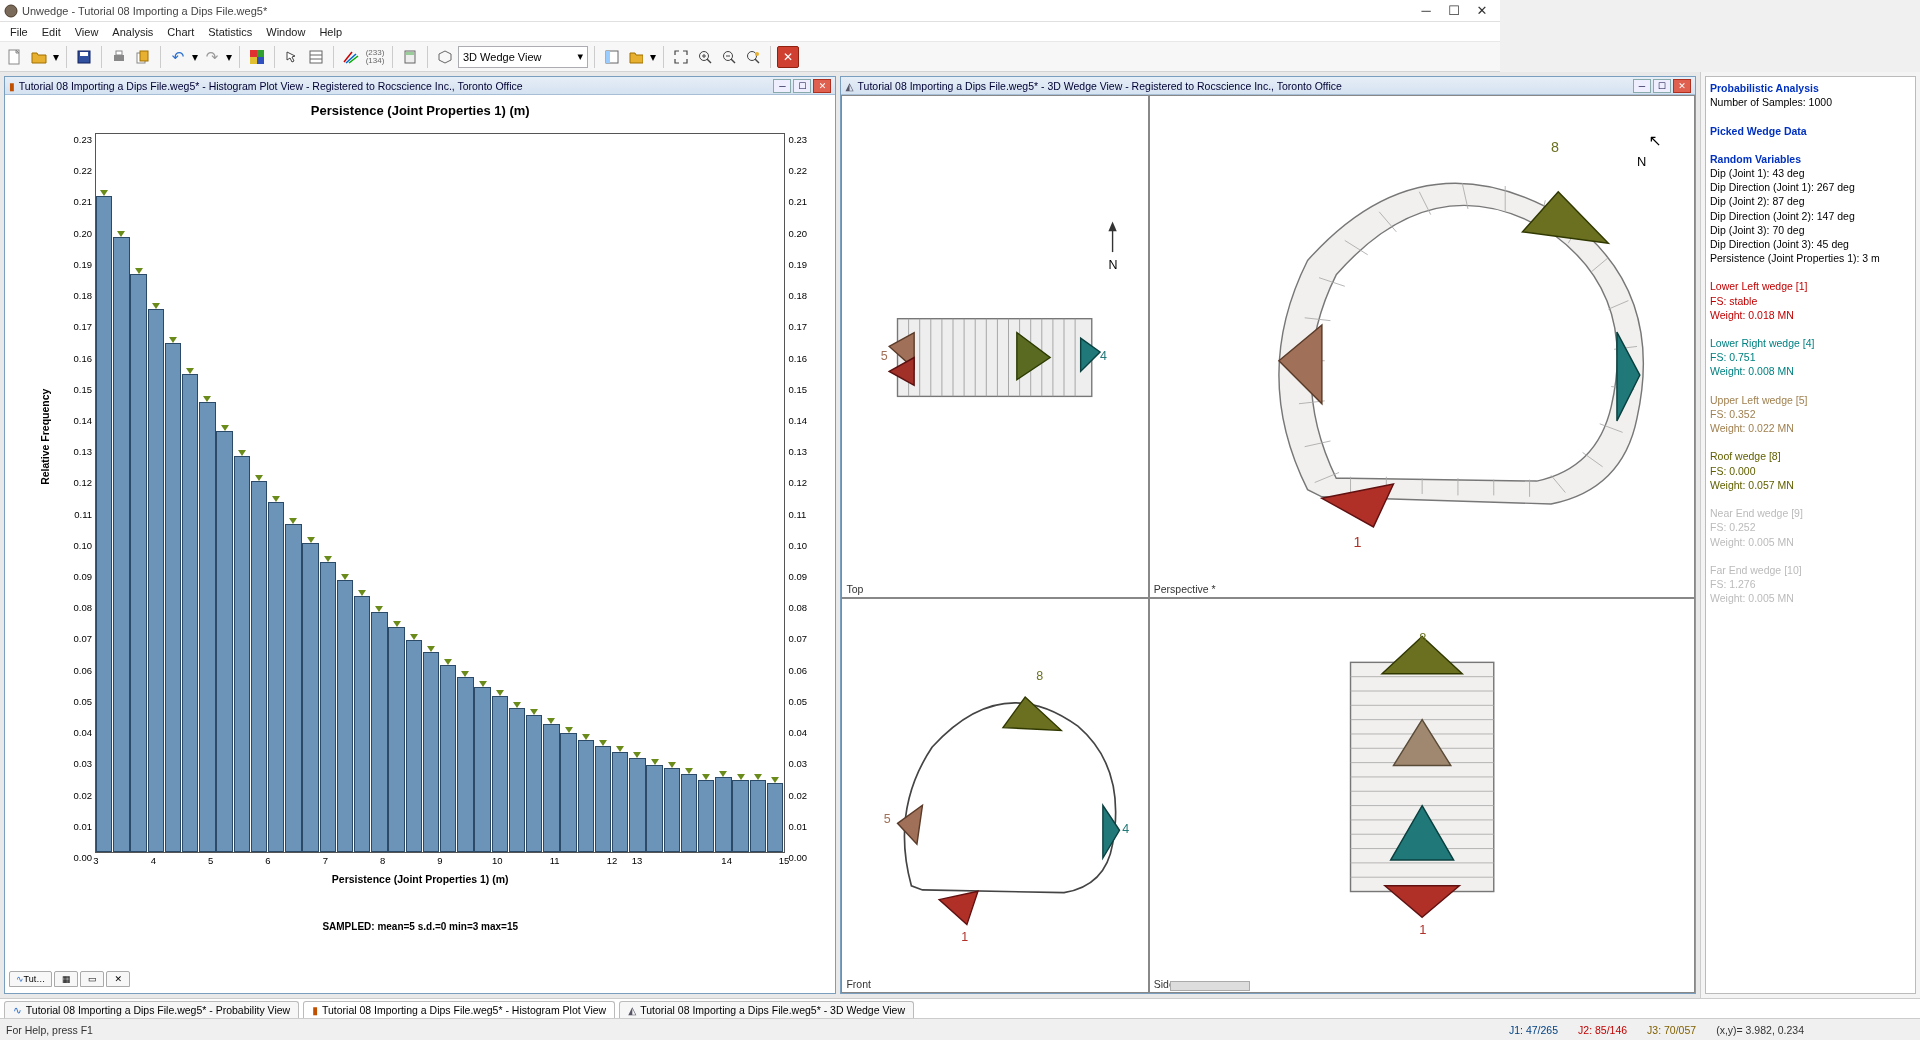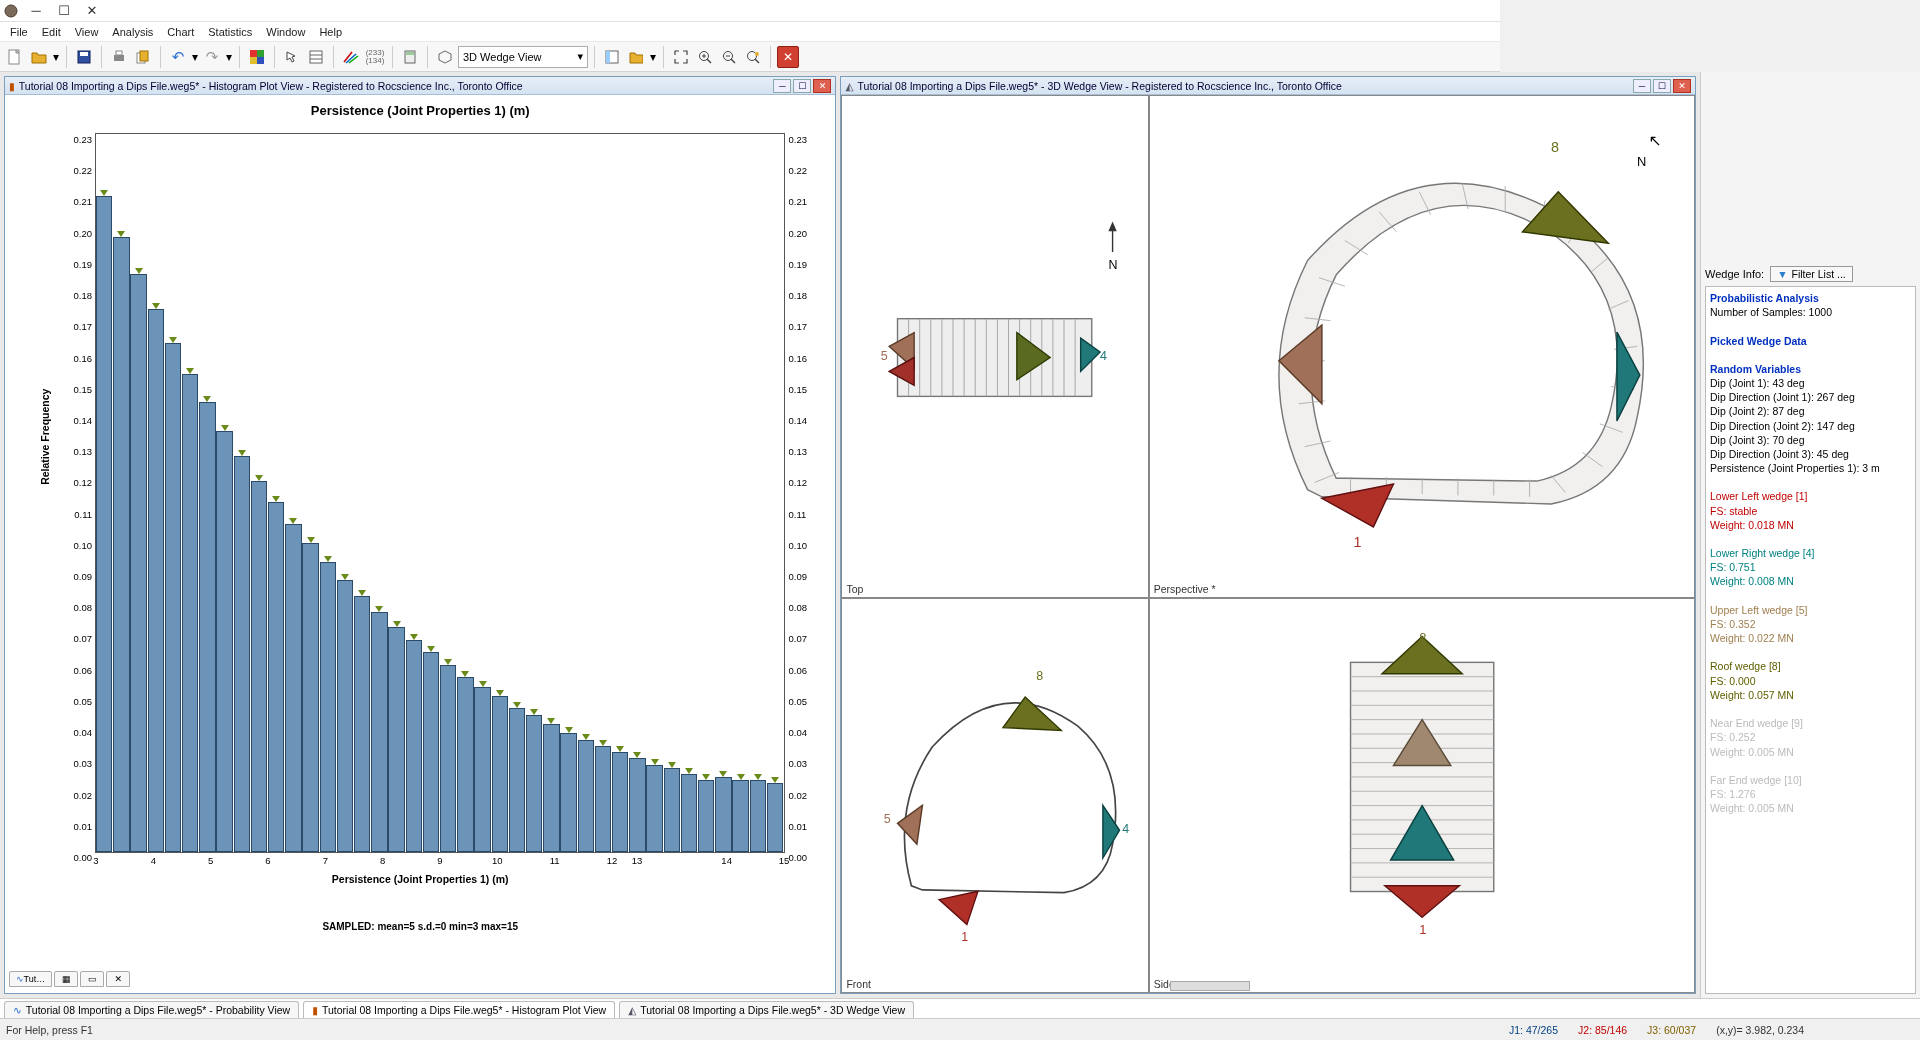--- a/index.html
+++ b/index.html
@@ -62,20 +62,21 @@
 </style>
 </head>
 <body>
 
 <div class="titlebar">
   <span class="icon">
     <svg width="14" height="14" viewBox="0 0 14 14">
         <circle cx="7" cy="7" r="6" fill="#7a6a5a" stroke="#4a3a2a"></circle>
       </svg>
   </span>
+  <span class="title">Unwedge - Tutorial 08 Importing a Dips File.weg5*</span>
   <span class="wbtn">─</span>
   <span class="wbtn">☐</span>
   <span class="wbtn">✕</span>
 </div>
 
 <div class="menubar">
   <span>File</span>
   <span>Edit</span>
   <span>View</span>
   <span>Analysis</span>
@@ -540,27 +541,20 @@
             <text x="188" y="18" font-size="9" fill="#6a7020">8</text>
             <text x="188" y="222" font-size="9" fill="#b03028">1</text>
           </svg>
           <div class="quad-label">Side</div>
         </div>
       </div>
     </div>
   </div>
 
   <div class="right-pane">
-    <div class="wedge-filter-row">
-      <span>Wedge Info:</span>
-      <div class="filter-btn">
-        <span style="color:#2a7fcf;">▼</span>
-        <span>Filter List ...</span>
-      </div>
-    </div>
     <div class="info-box">
       <div class="hdr">Probabilistic Analysis</div>
       <div>Number of Samples: 1000</div>
       <br>
       <div class="hdr">Picked Wedge Data</div>
       <br>
       <div class="hdr">Random Variables</div>
       <div>Dip (Joint 1): 43 deg</div>
       <div>Dip Direction (Joint 1): 267 deg</div>
       <div>Dip (Joint 2): 87 deg</div>
@@ -609,17 +603,17 @@
       <span style="color:#556;">◭</span>
       <span>Tutorial 08 Importing a Dips File.weg5* - 3D Wedge View</span>
     </div>
 </div>
 
 <div class="statusbar">
   <span>For Help, press F1</span>
   <span style="flex:1"></span>
   <span class="seg j1">J1: 47/265</span>
   <span class="seg j2">J2: 85/146</span>
-  <span class="seg j3">J3: 60/037</span>
+  <span class="seg j3">J3: 70/057</span>
   <span class="seg">(x,y)= 3.982, 0.234</span>
   <span style="width:100px"></span>
 </div>
 <div class="slider-track"></div>
 
 </body></html>

